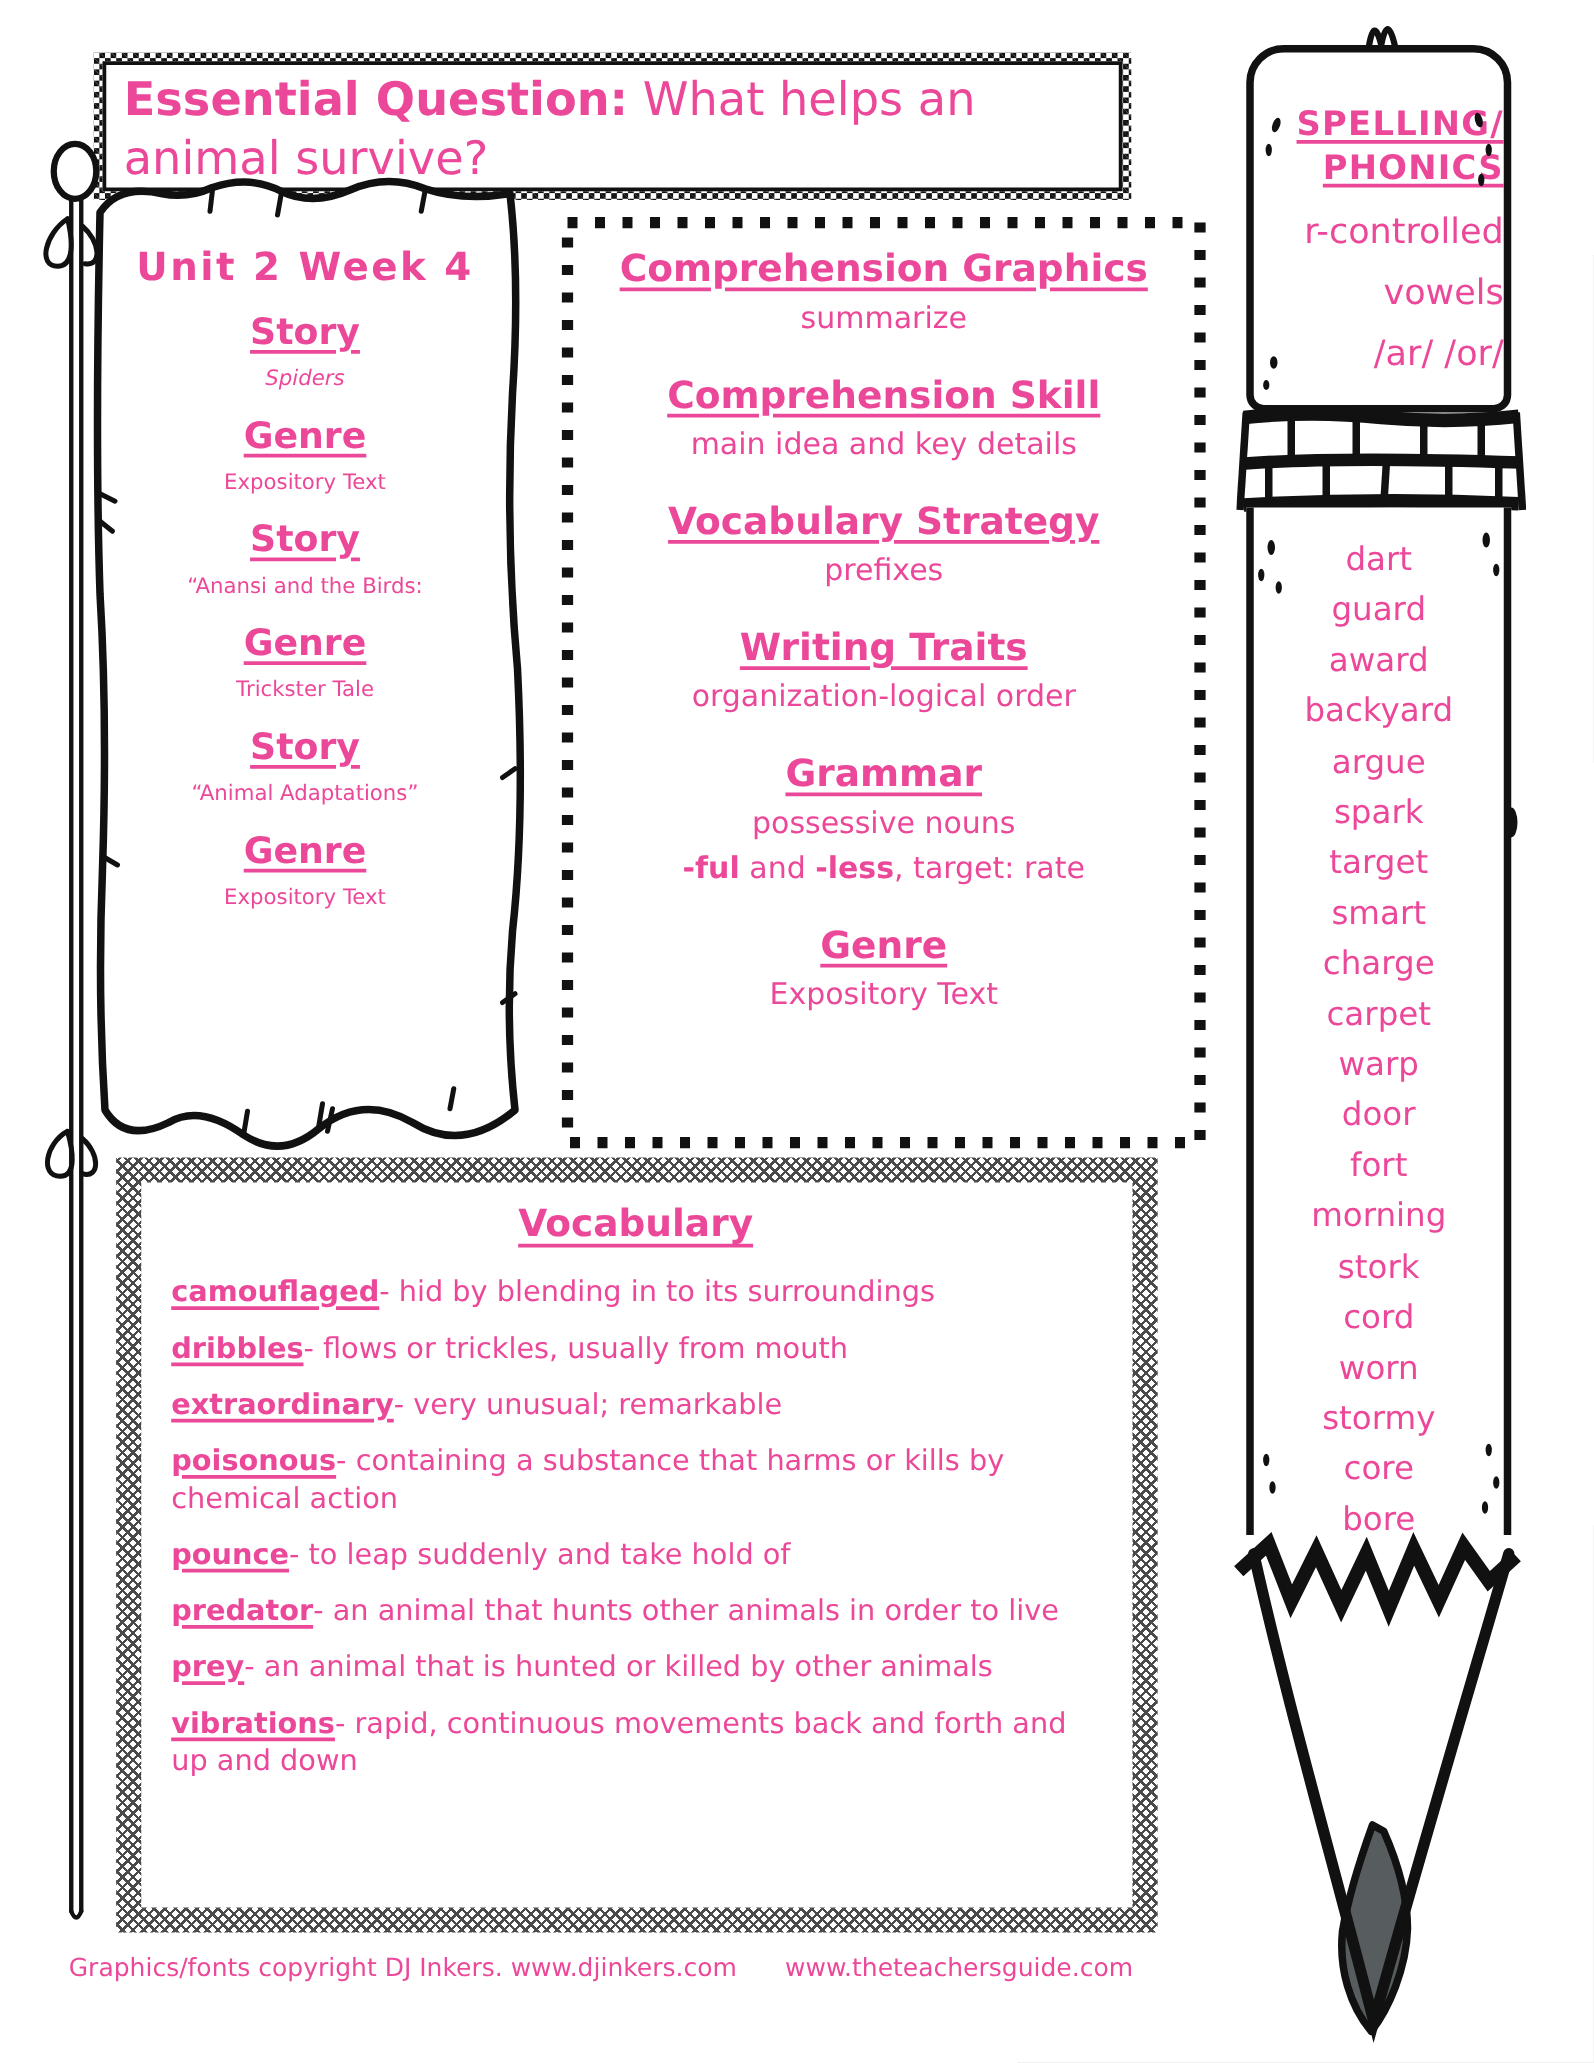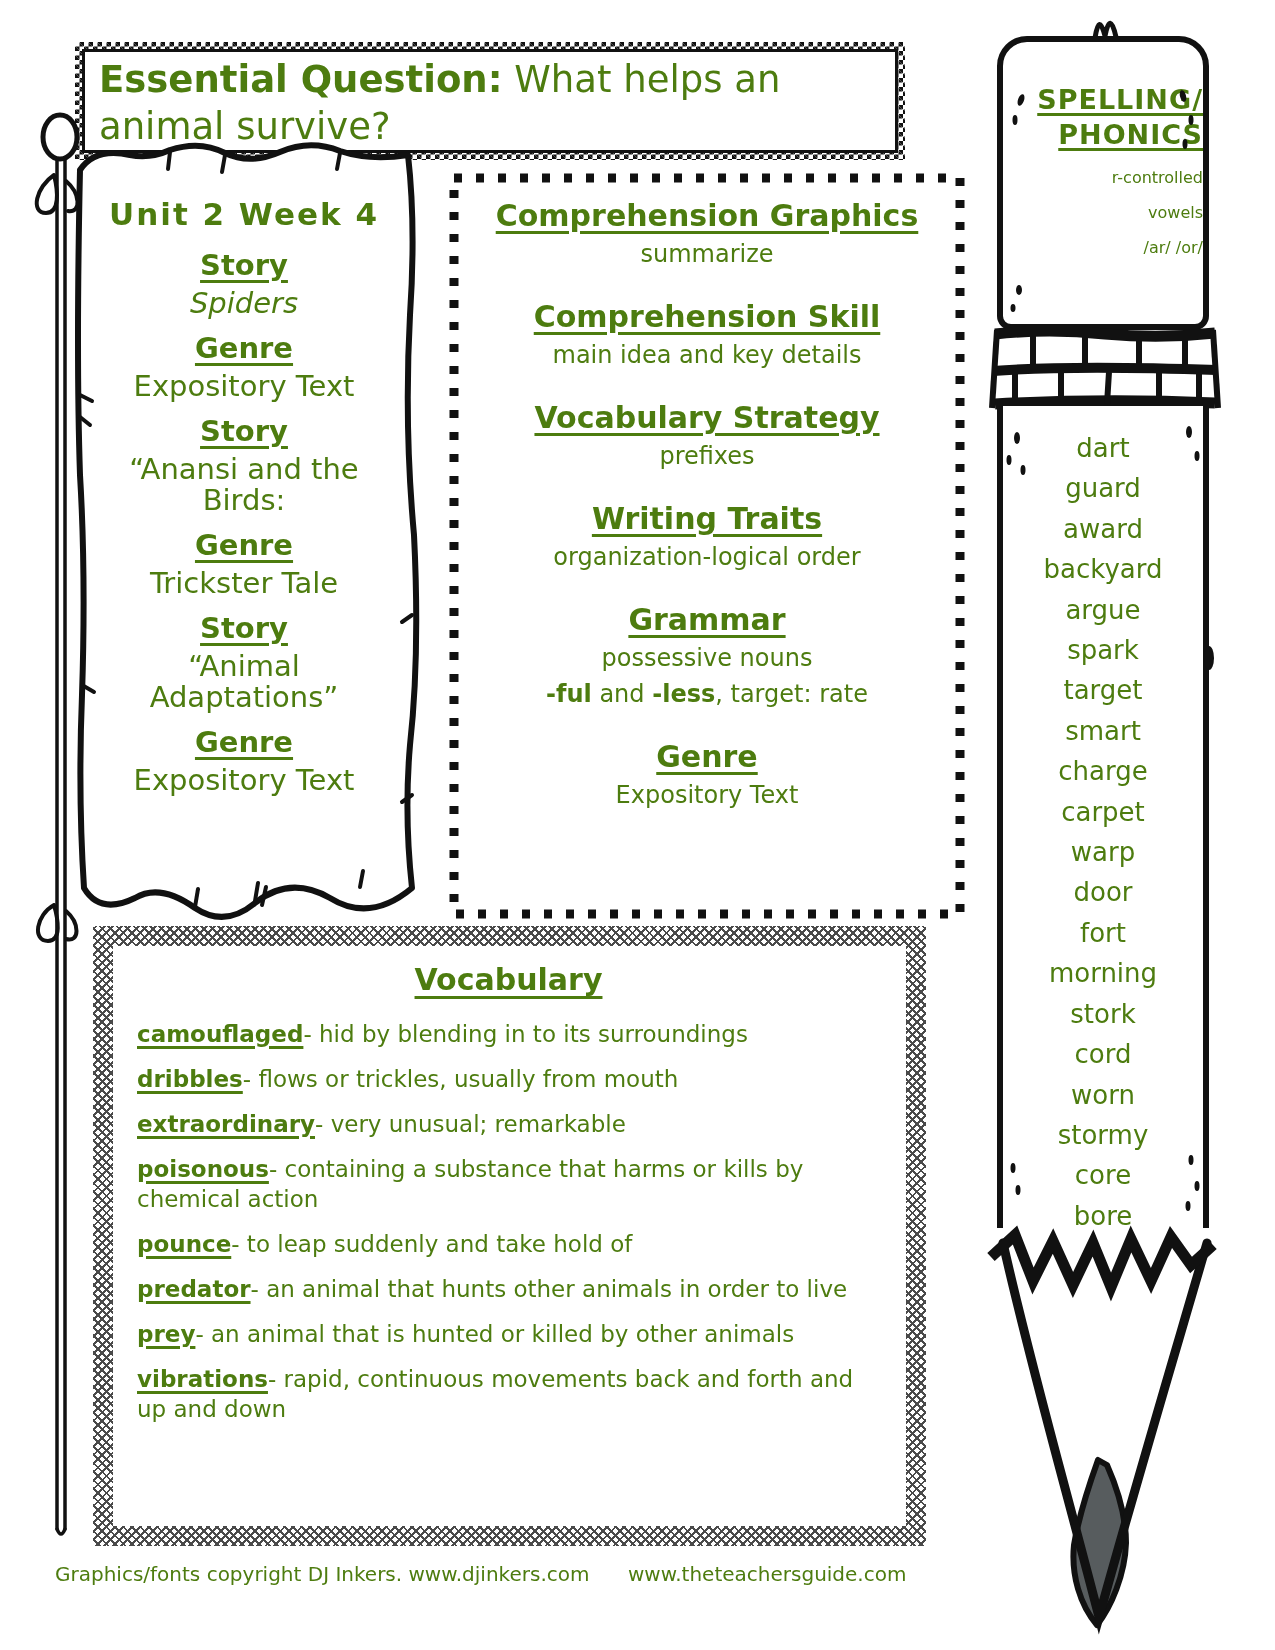--- a/index.html
+++ b/index.html
@@ -1,37 +1,37 @@
 <!DOCTYPE html>
 <html><head>
 <meta charset="utf-8">
 <style>
   html,body{margin:0;padding:0;background:#e8e8e8;}
   .page{position:relative;width:1275px;height:1650px;background:#fff;overflow:hidden;
-        font-family:"DejaVu Sans",sans-serif;color:#4d7c0f;margin:0 auto;}
+        font-family:"DejaVu Sans",sans-serif;color:#ec4899;margin:0 auto;}
 
   
   .banner-outer{position:absolute;left:75px;top:42px;width:830px;height:118px;box-sizing:border-box;
     background-color:#fff;
     background-image:
       linear-gradient(45deg,#111 25%,transparent 25% 75%,#111 75%),
       linear-gradient(45deg,#111 25%,transparent 25% 75%,#111 75%);
     background-position:0 0,4.5px 4.5px;background-size:9px 9px;
     padding:7px;}
   .banner-inner{width:100%;height:100%;background:#fff;border:3px solid #111;box-sizing:border-box;
     padding:4px 8px 0 14px;font-size:37px;line-height:47px;}
   .banner-label{font-weight:bold;}
 
   
   .flag-art{position:absolute;left:0;top:95px;}
   .flag-content{position:absolute;left:88px;top:196px;width:312px;text-align:center;}
   .flag-title{font-size:31px;font-weight:bold;letter-spacing:2px;margin-bottom:16px;}
   .sec-h{font-size:29px;font-weight:bold;text-decoration:underline;
          text-decoration-thickness:3px;text-underline-offset:5px;margin-top:12px;}
-  .sec-v{font-size:29px;margin:6px auto 0 auto;line-height:31px;max-width:250px;}
+  .sec-v{font-size:17px;margin:6px auto 0 auto;line-height:31px;max-width:250px;}
   .italic{font-style:italic;}
 
   
   .focus{position:absolute;left:448px;top:172px;width:518px;height:748px;}
   .focus-border{position:absolute;left:0;top:0;}
   .focus-content{position:absolute;left:12px;right:12px;top:26px;text-align:center;}
   .focus .sec-h{margin-top:30px;font-size:30px;}
   .focus .sec:first-child .sec-h{margin-top:0;}
   .focus .sec-v{font-size:24px;max-width:none;line-height:30px;}
   .bold{font-weight:bold;}
@@ -50,21 +50,21 @@
   .vocab-term{font-weight:bold;text-decoration:underline;text-decoration-thickness:2.5px;
     text-underline-offset:4px;}
 
   
   .pencil{position:absolute;left:985px;top:8px;width:240px;height:1640px;}
   .eraser{position:absolute;left:12px;top:28px;width:212px;height:294px;box-sizing:border-box;
     border:6px solid #111;border-radius:30px 30px 14px 14px;background:#fff;
     text-align:right;padding-top:40px;}
   .eraser-title{font-size:27px;font-weight:bold;line-height:35px;letter-spacing:1px;
     text-decoration:underline;text-decoration-thickness:3px;text-underline-offset:4px;}
-  .eraser-sub{font-size:16px;margin-top:16px;}
+  .eraser-sub{font-size:28px;margin-top:16px;}
   .pencil-body{position:absolute;left:12px;top:398px;width:212px;height:822px;box-sizing:border-box;
     border-left:6px solid #111;border-right:6px solid #111;background:#fff;}
   .word-list{position:absolute;left:0;right:0;top:22px;text-align:center;
     font-size:26px;line-height:40.4px;}
   .pencil svg{position:absolute;}
 
   
   .footer-left{position:absolute;left:55px;top:1562px;font-size:20px;}
   .footer-right{position:absolute;left:628px;top:1562px;font-size:20px;}
 </style>

